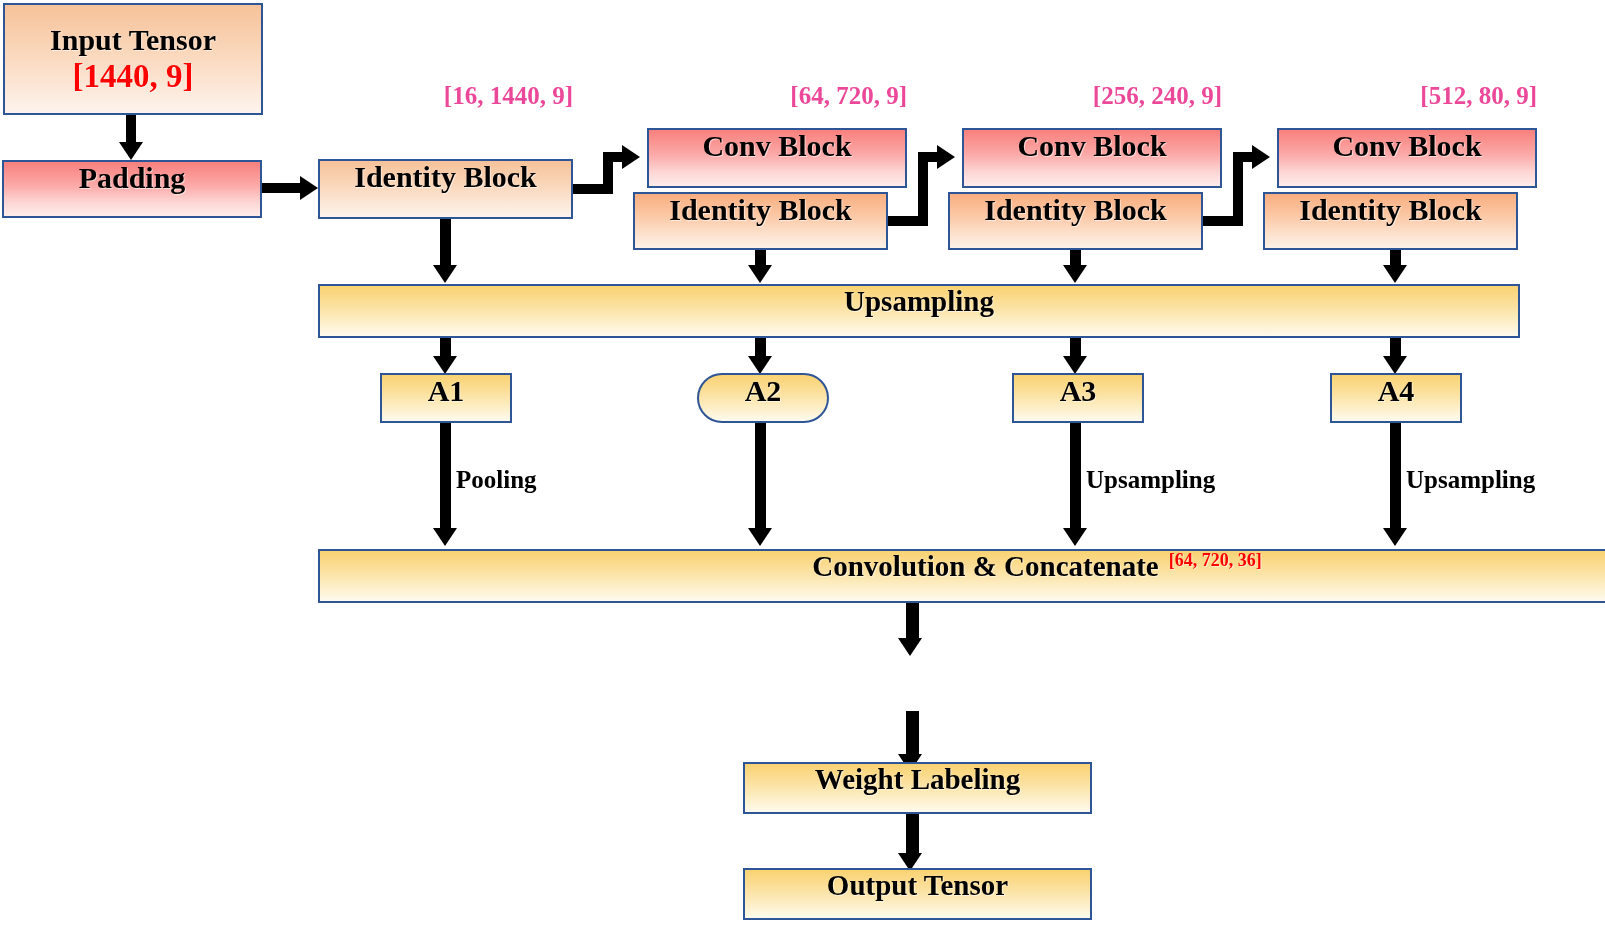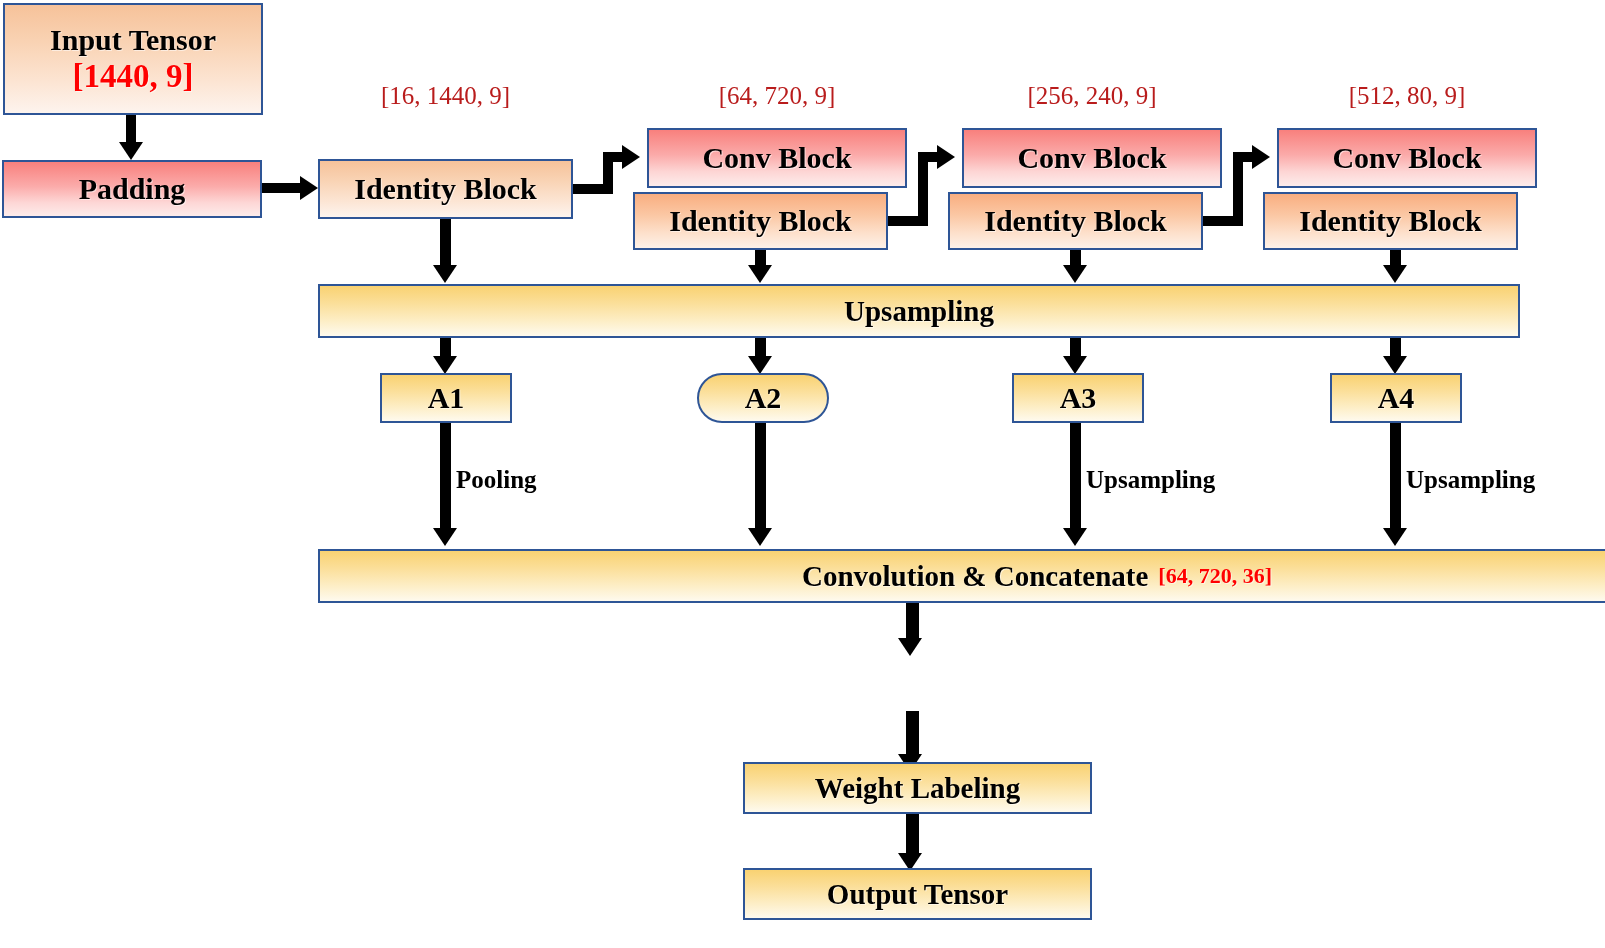--- a/index.html
+++ b/index.html
@@ -2,30 +2,30 @@
 <html><head>
 <meta charset="utf-8">
 <style>
   html,body{margin:0;padding:0;background:#ffffff;}
   body{width:1605px;height:948px;overflow:hidden;
        font-family:"Liberation Serif","DejaVu Serif",serif;}
   #stage{position:relative;width:1605px;height:948px;background:#fff;}
 
   
   .box{position:absolute;box-sizing:border-box;border:2px solid #2e5596;
-       display:flex;align-items:center;justify-content:center;
+       display:flex;justify-content:center;
        font-weight:bold;color:#000;text-align:center;line-height:1.05;
        text-shadow:1px 1px 0 rgba(255,255,255,.55);}
   .red  {background:linear-gradient(180deg,#f8807d 0%,#fbabaa 45%,#fdd6d5 75%,#fdeceb 100%);}
   .peach{background:linear-gradient(180deg,#f9ae80 0%,#fbc8a5 40%,#fde0cb 72%,#fdf1e8 100%);}
   .peach2{background:linear-gradient(180deg,#f6c29a 0%,#f9d3b4 35%,#fce4d2 70%,#fdf4ee 100%);}
   .yellow{background:linear-gradient(180deg,#f9d272 0%,#fbdf9a 35%,#fdeec6 70%,#fefaee 100%);}
 
-  .tlabel{position:absolute;color:#b91c1c;font-weight:normal;font-size:25px;
-          text-align:center;white-space:nowrap;}
+  .tlabel{position:absolute;color:#ec4899;font-weight:bold;font-size:25px;
+          text-align:right;white-space:nowrap;}
   .sidelbl{position:absolute;color:#000;font-weight:bold;font-size:25px;white-space:nowrap;}
 
   
   .vline{position:absolute;background:#000;}
   .hline{position:absolute;background:#000;}
   .arrowdown{position:absolute;width:0;height:0;border-left:12px solid transparent;
              border-right:12px solid transparent;border-top:18px solid #000;}
   .arrowright{position:absolute;width:0;height:0;border-top:12px solid transparent;
               border-bottom:12px solid transparent;border-left:18px solid #000;}
 
@@ -146,21 +146,21 @@
   <div class="vline" style="left:1070px;top:423px;width:11px;height:108px;"></div>
   <div class="arrowdown" style="left:1063px;top:528px;"></div>
   <div class="sidelbl" style="left:1086px;top:466px;">Upsampling</div>
 
   <div class="vline" style="left:1390px;top:423px;width:11px;height:108px;"></div>
   <div class="arrowdown" style="left:1383px;top:528px;"></div>
   <div class="sidelbl" style="left:1406px;top:466px;">Upsampling</div>
 
   <div class="box yellow b3" style="left:318px;top:549px;width:1438px;height:54px;">
     <span>Convolution &amp; Concatenate</span>
-    <span class="inner-red" style="margin-left:10px;font-size:22px;">[64, 720, 36]</span>
+    <span class="inner-red" style="margin-left:10px;font-size:18px;">[64, 720, 36]</span>
   </div>
 
   <div class="vline" style="left:906px;top:603px;width:13px;height:38px;"></div>
   <div class="arrowdown" style="left:898px;top:638px;"></div>
 
 
   <div class="vline" style="left:906px;top:711px;width:13px;height:46px;"></div>
   <div class="arrowdown" style="left:898px;top:754px;"></div>
 
   <div class="box yellow b3" style="left:743px;top:762px;width:349px;height:52px;">

